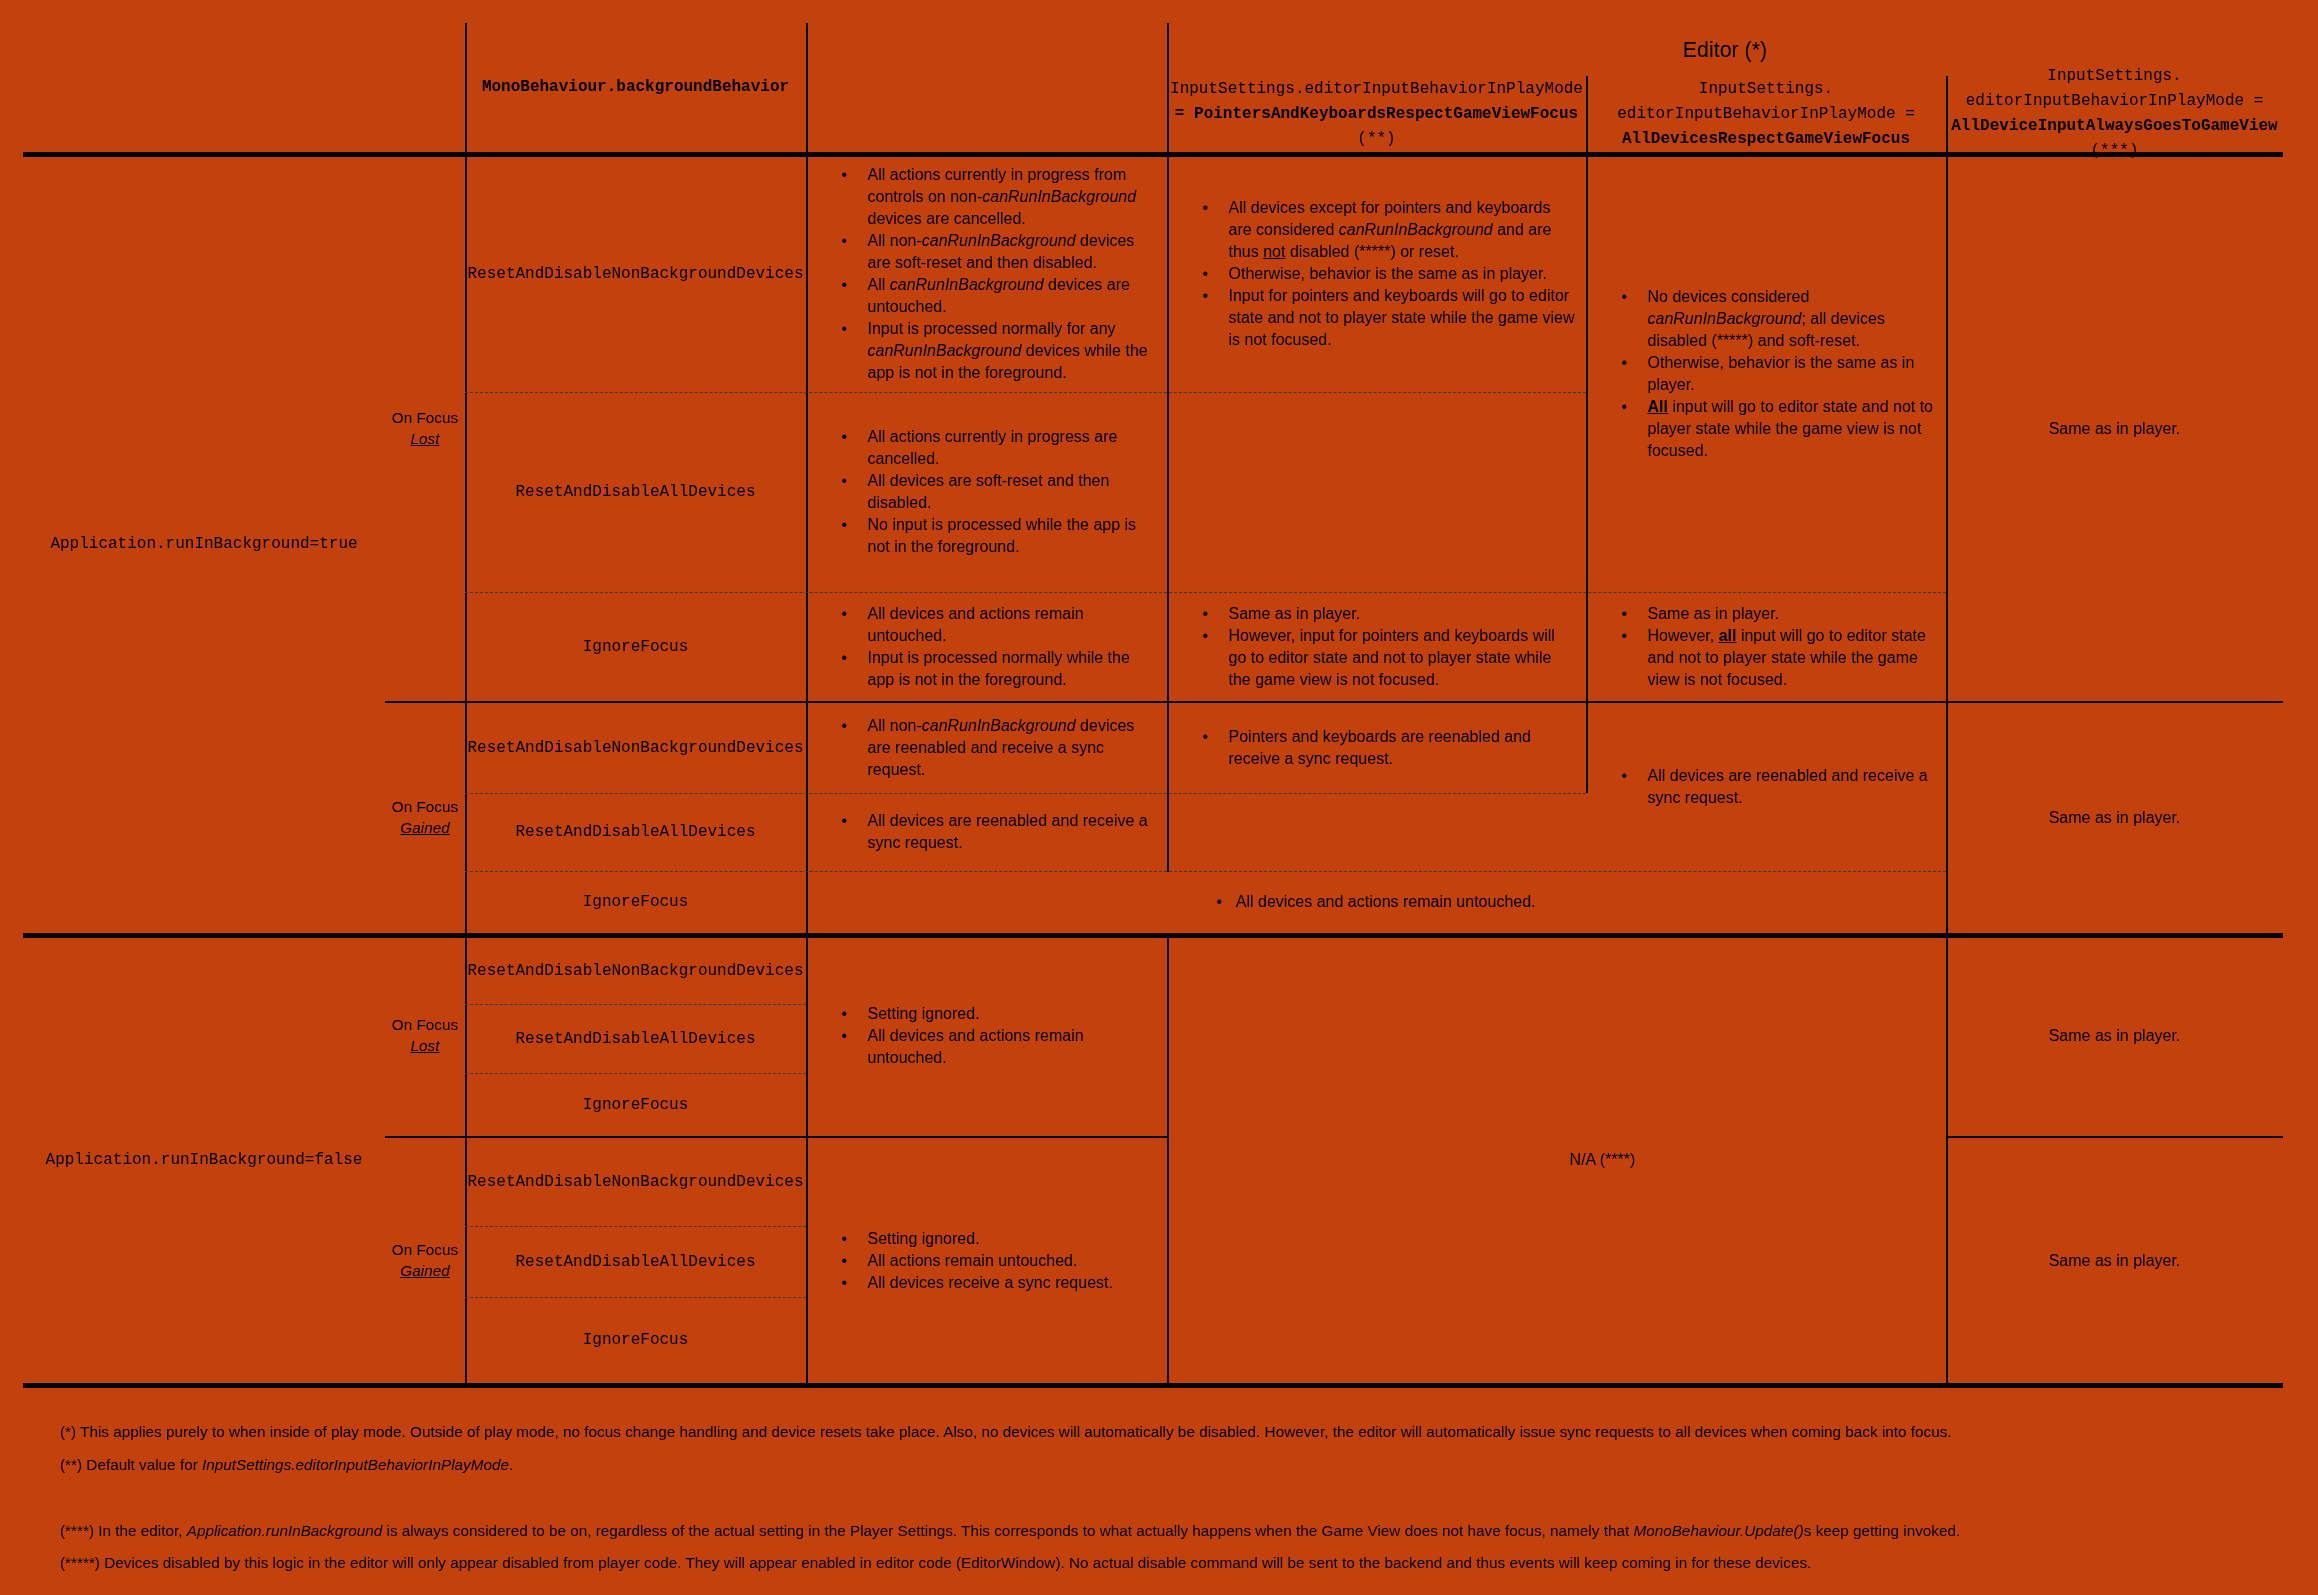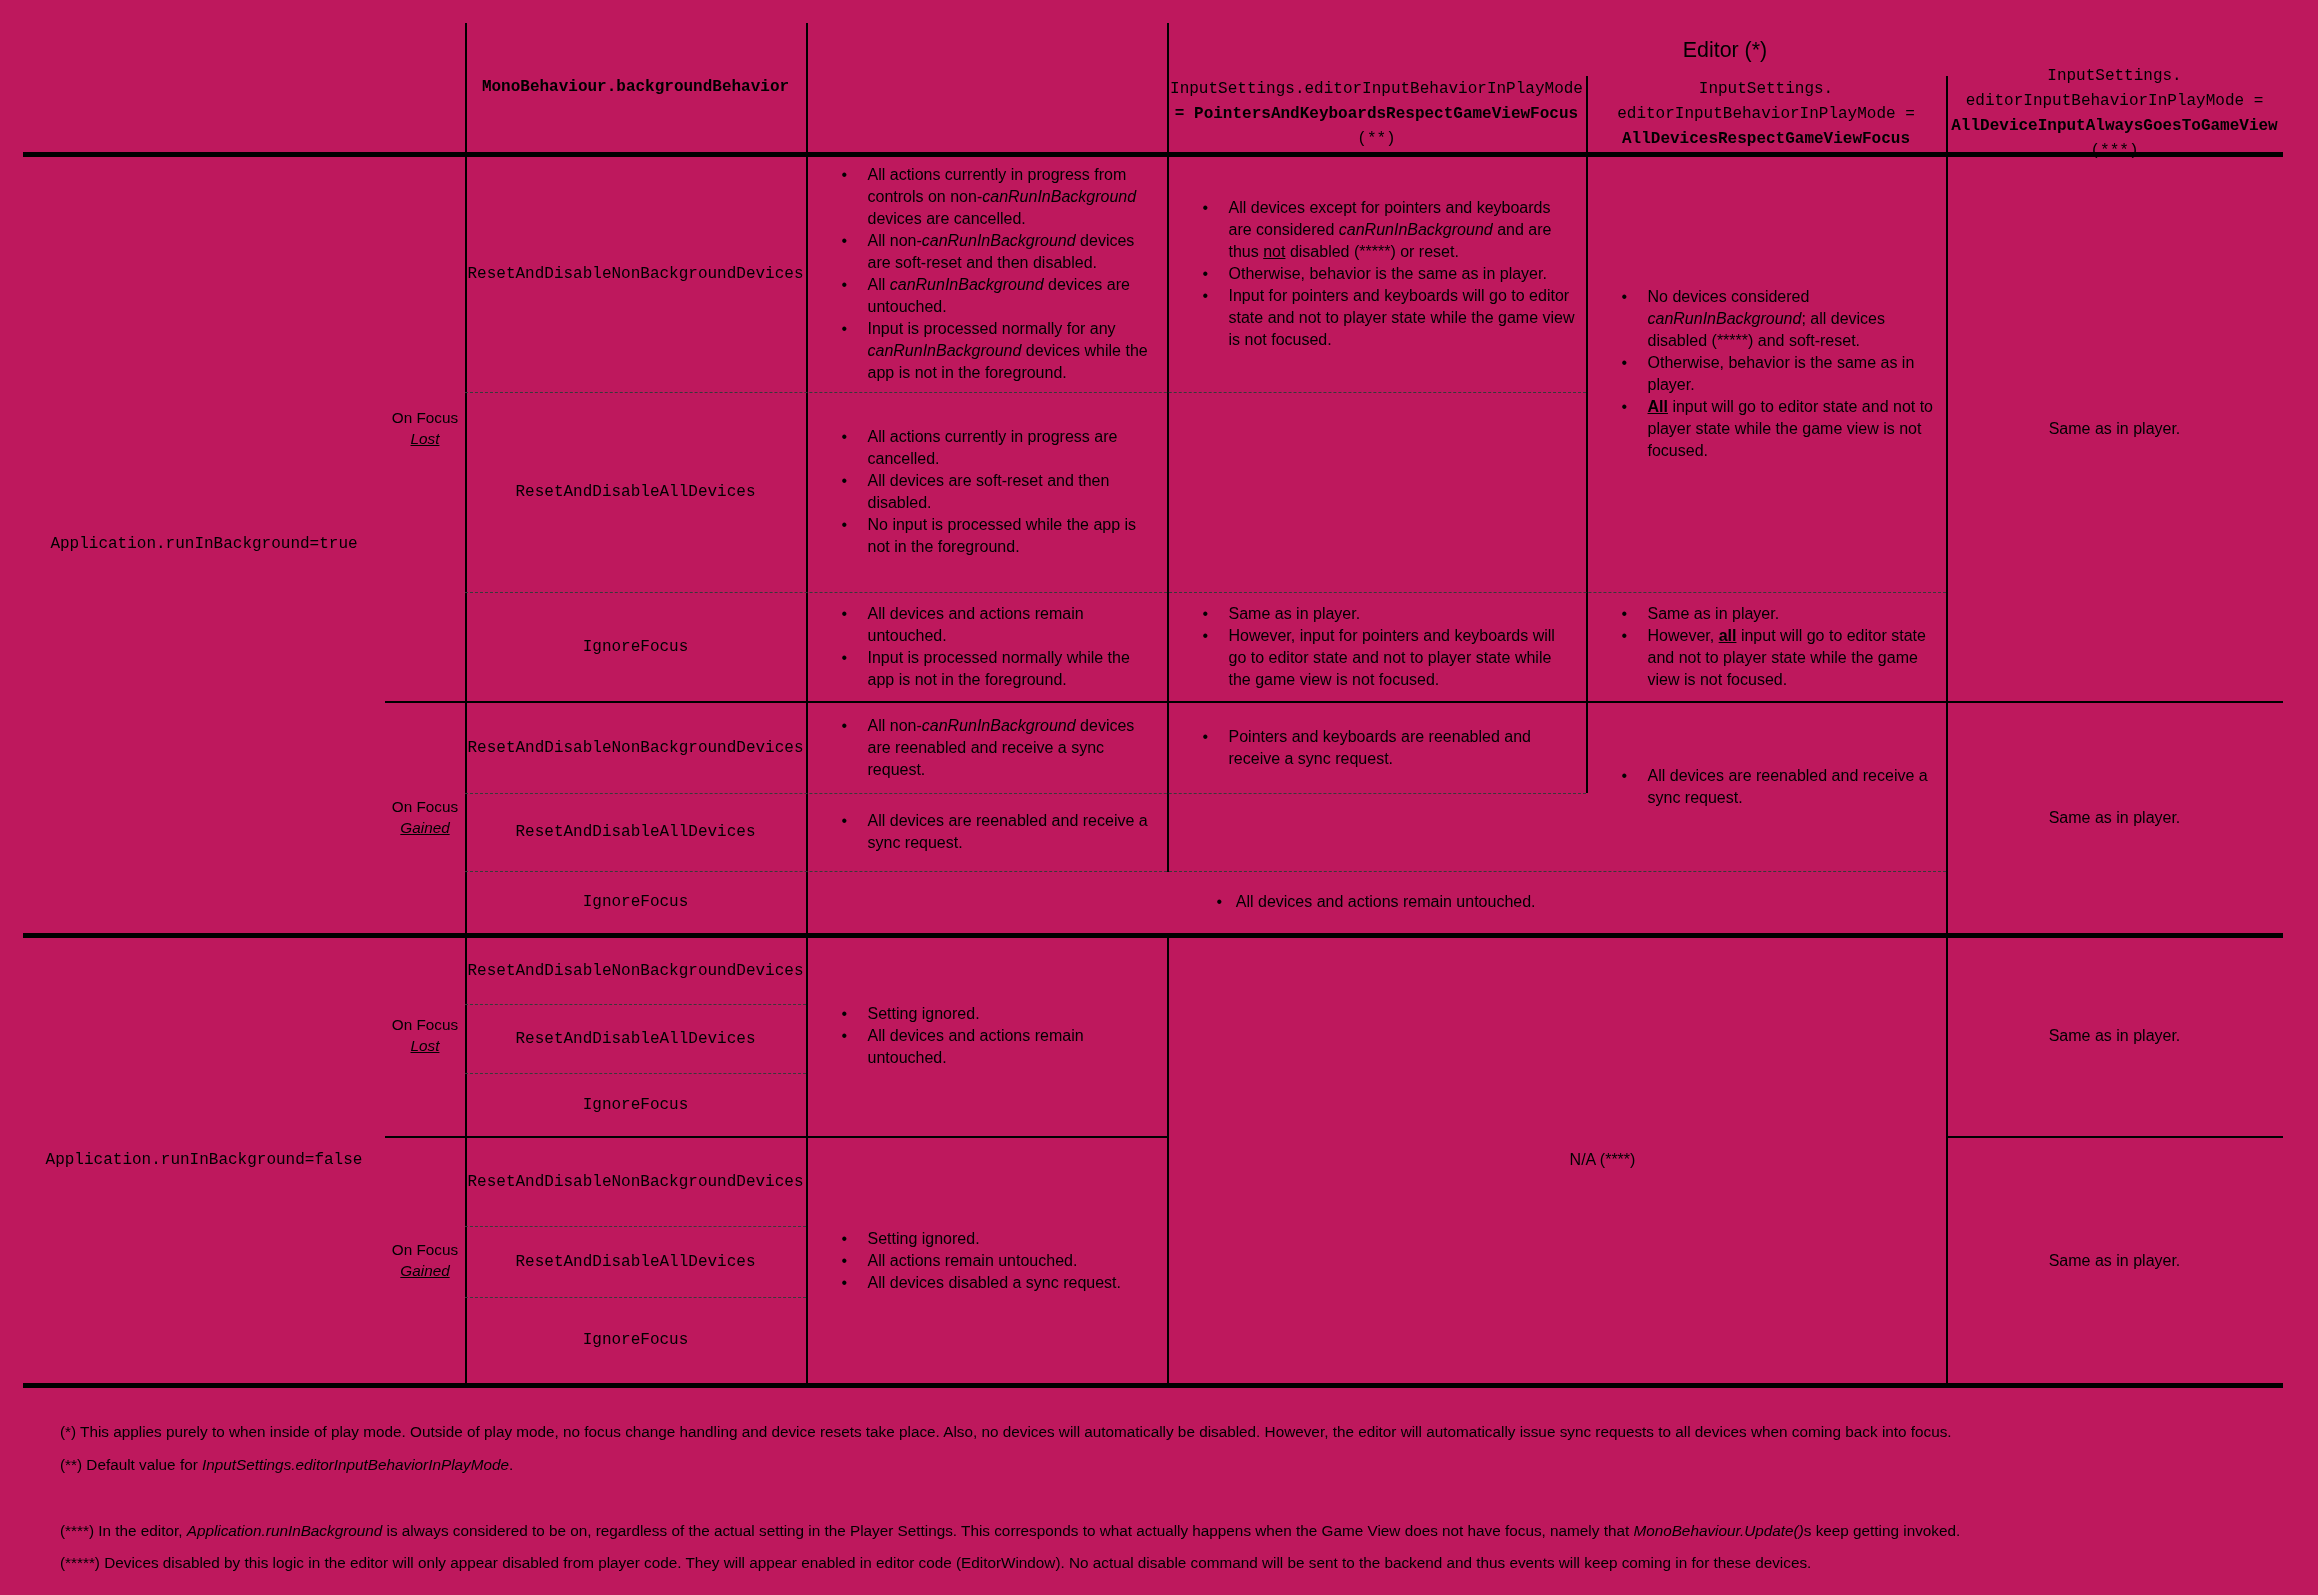--- a/index.html
+++ b/index.html
@@ -1,16 +1,16 @@
 <!DOCTYPE html>
 <html style="font-size:12.2px"><head>
 <meta charset="utf-8">
 <style>
   html,body{margin:0;padding:0;background:#fff;}
-  .page{position:relative;width:2319px;height:1596px;background:#be185d;color:#000;
+  .page{position:relative;width:2319px;height:1596px;background:#c2410c;color:#000;
         font-family:"Liberation Sans","DejaVu Sans",sans-serif;font-size:16px;line-height:22px;overflow:hidden;}
   .ln{position:absolute;background:#000;}
   .dash{position:absolute;height:0;border-top:1.5px dashed #3a3a3a;}
   .cell{position:absolute;display:flex;flex-direction:column;justify-content:center;box-sizing:border-box;}
   .ctr{align-items:center;text-align:center;}
   .bul{padding:3.1px 1.5px;}
   .bi{display:flex;align-items:flex-start;}
   .dot{flex:none;width:26px;padding-left:34px;}
   .bt{flex:1;padding-right:7.6px;}
   .cbul .bi{justify-content:center;}
@@ -207,21 +207,21 @@
       <div class="bi">
         <span class="dot">•</span>
         <span class="bt">Setting ignored.</span>
       </div>
       <div class="bi">
         <span class="dot">•</span>
         <span class="bt">All actions remain untouched.</span>
       </div>
       <div class="bi">
         <span class="dot">•</span>
-        <span class="bt">All devices disabled a sync request.</span>
+        <span class="bt">All devices receive a sync request.</span>
       </div>
     </div>
 
   <div class="cell bul" style="left:1167px;top:156px;width:419px;height:236px;">
       <div class="bi">
         <span class="dot">•</span>
         <span class="bt">All devices except for pointers and keyboards are considered <span class="it">canRunInBackground</span> and are thus <span class="un">not</span> disabled (*****) or reset.</span>
       </div>
       <div class="bi">
         <span class="dot">•</span>

